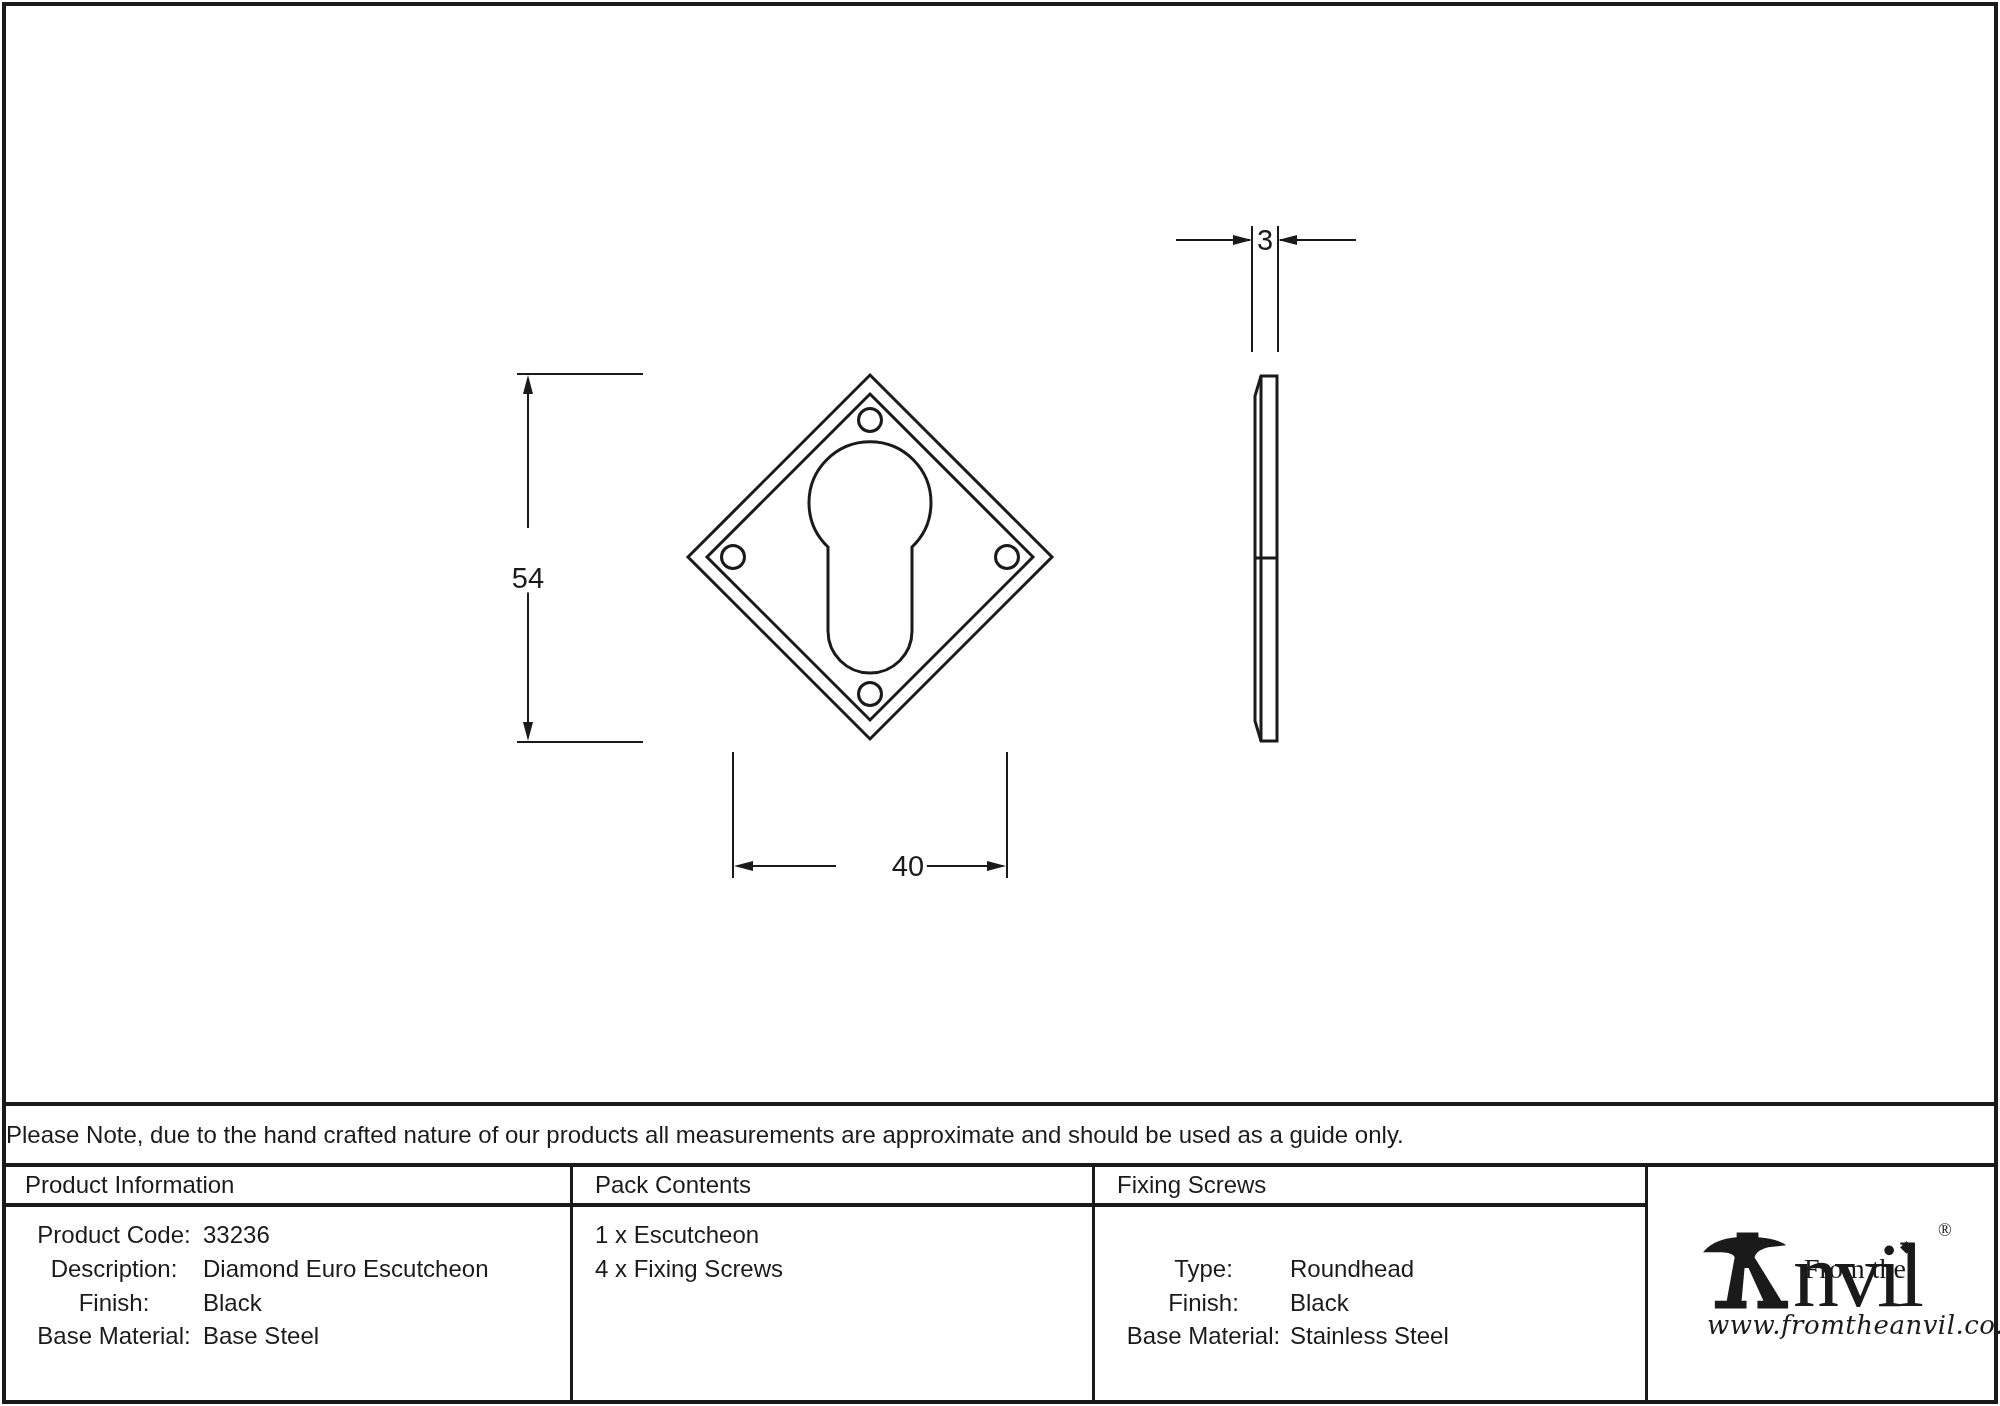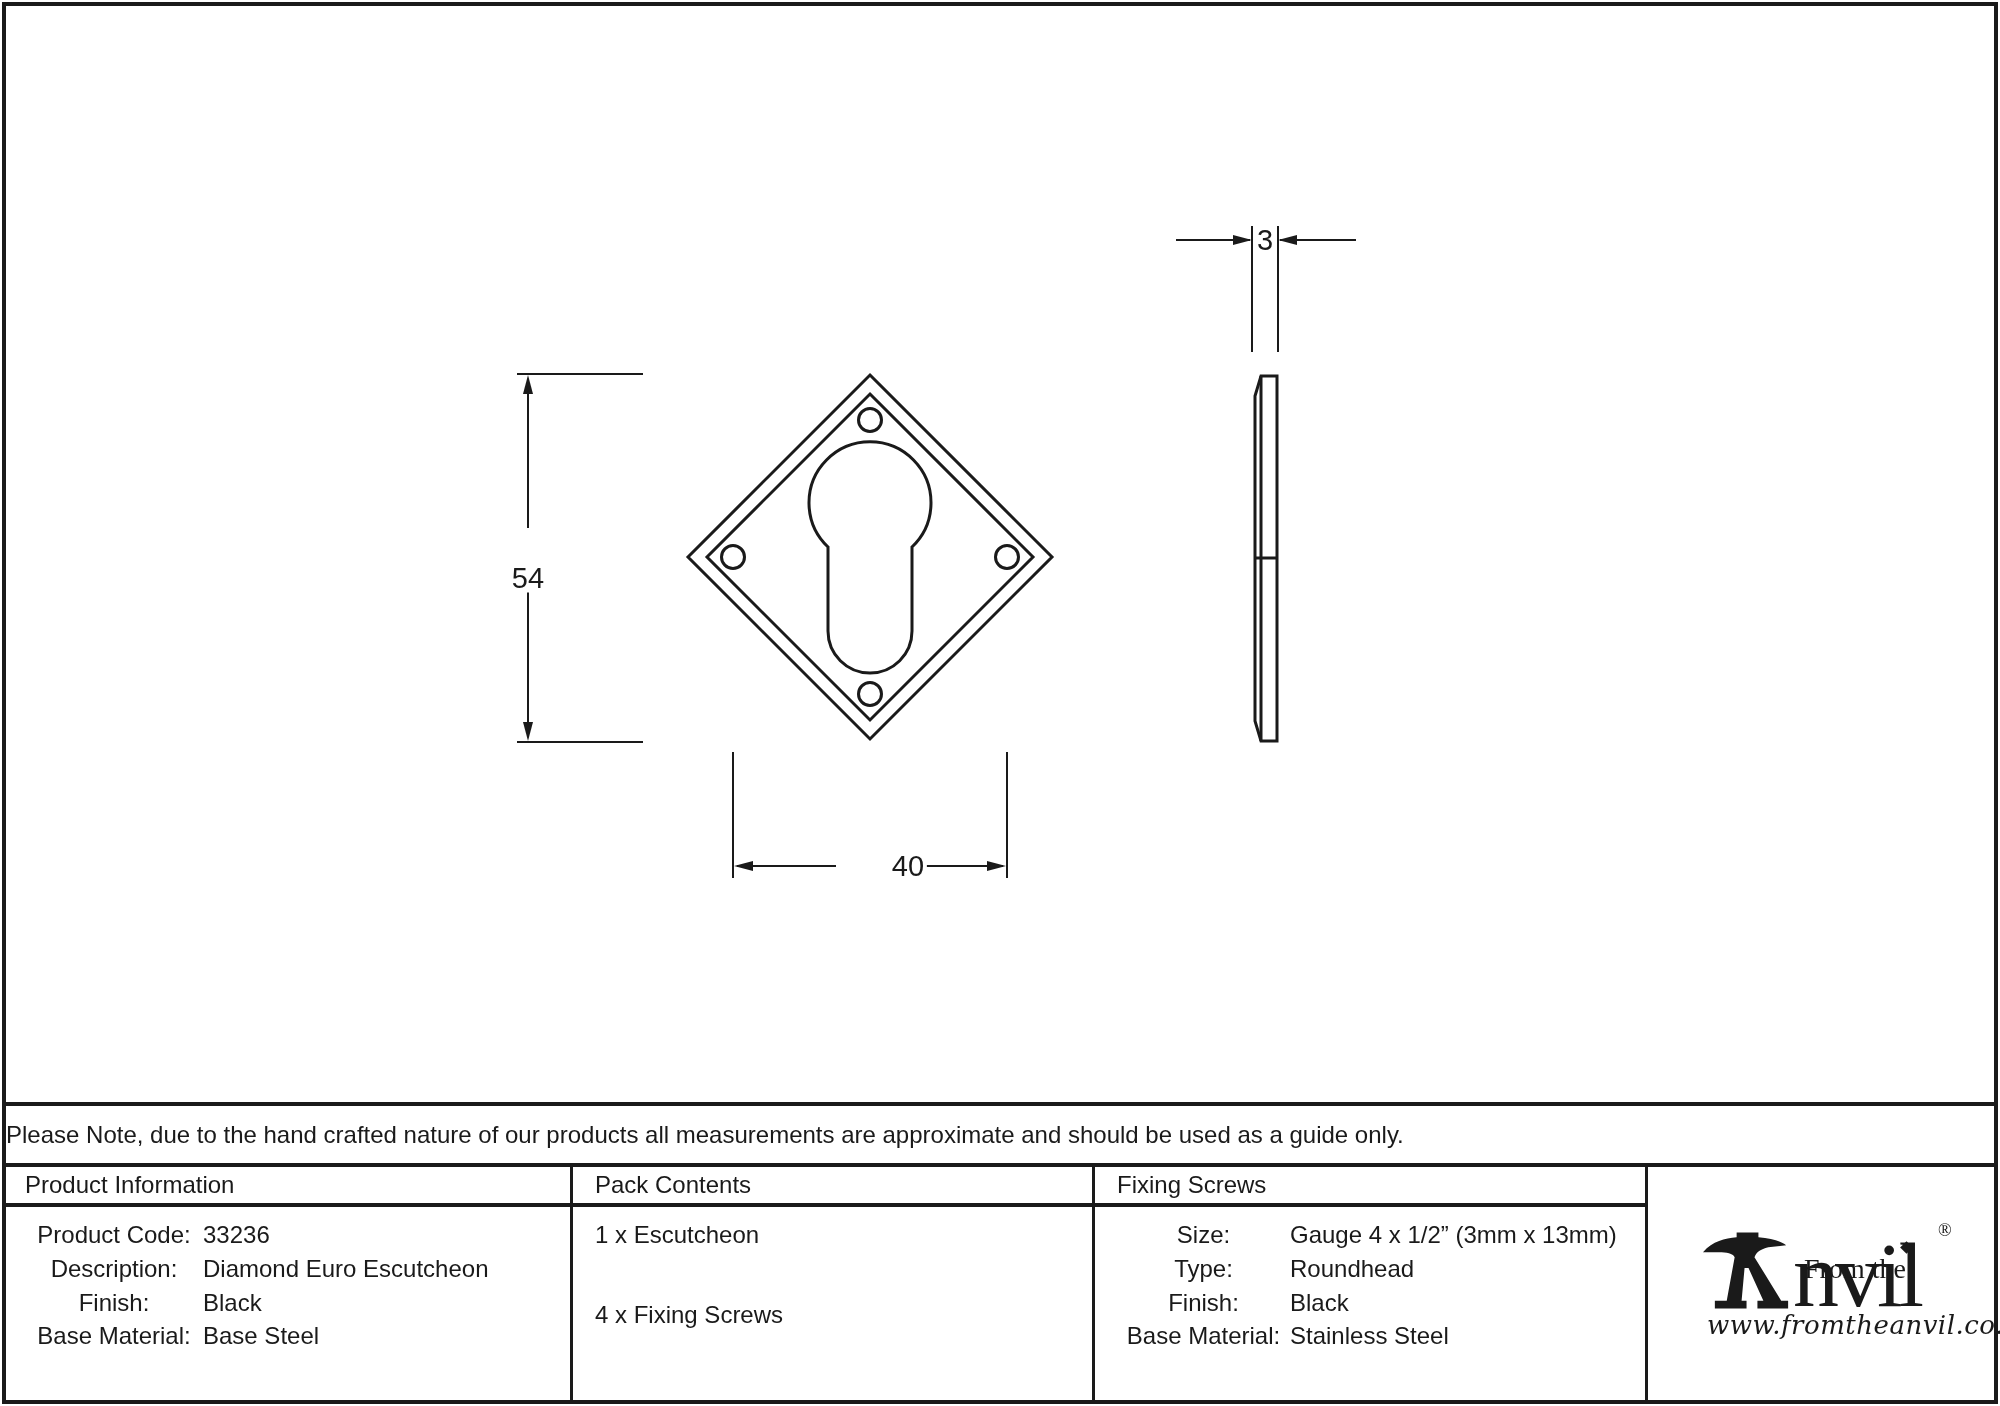--- a/index.html
+++ b/index.html
@@ -191,28 +191,24 @@
     <span class="val">Black</span>
   </div>
   <div class="cell-row pi-row" style="left:25px; top:1322px;">
     <span class="lbl">Base Material:</span>
     <span class="val">Base Steel</span>
   </div>
 
   <div class="cell-row" style="left:595px; top:1221px;">
     <span>1 x Escutcheon</span>
   </div>
-  <div class="cell-row" style="left:595px; top:1301px;">
+  <div class="cell-row" style="left:595px; top:1255px;">
     <span>4 x Fixing Screws</span>
   </div>
 
-  <div class="cell-row fs-row" style="left:1117px; top:1221px;">
-    <span class="lbl">Size:</span>
-    <span class="val">Gauge 4 x 1/2” (3mm x 13mm)</span>
-  </div>
   <div class="cell-row fs-row" style="left:1117px; top:1255px;">
     <span class="lbl">Type:</span>
     <span class="val">Roundhead</span>
   </div>
   <div class="cell-row fs-row" style="left:1117px; top:1289px;">
     <span class="lbl">Finish:</span>
     <span class="val">Black</span>
   </div>
   <div class="cell-row fs-row" style="left:1117px; top:1322px;">
     <span class="lbl">Base Material:</span>

